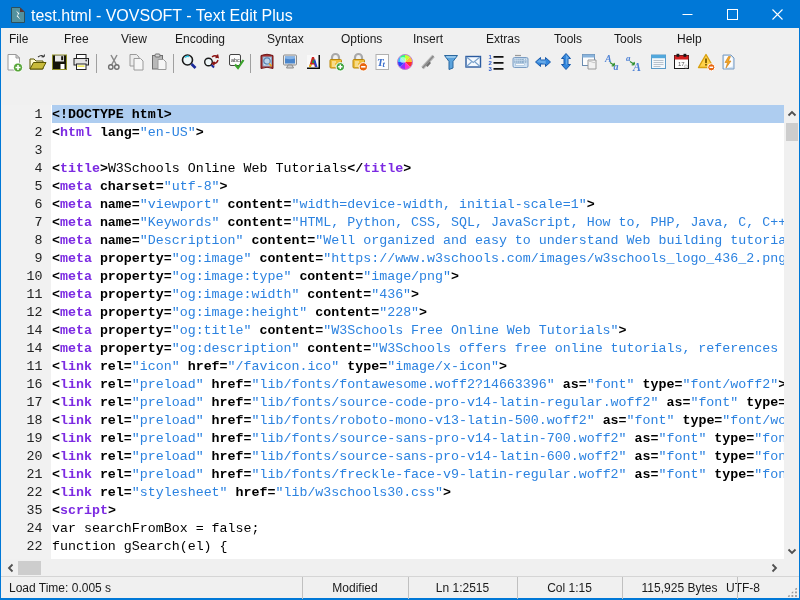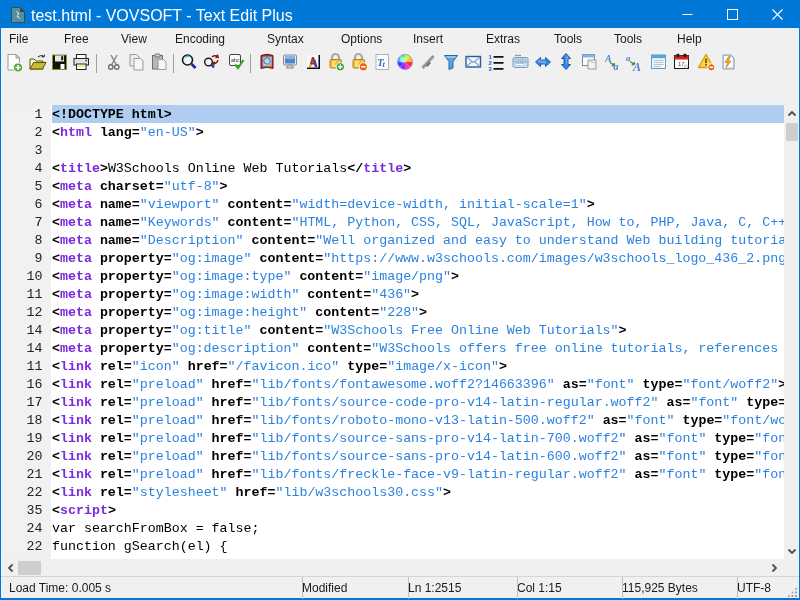--- a/index.html
+++ b/index.html
@@ -19,21 +19,21 @@
 .cl.sel { background:#aecdf0; }
 .k { color:#000; }
 .t { color:#7c2ae2; }
 .s { color:#2b82e0; font-weight:normal; }
 #vsb { position:absolute; left:783px; top:105px; width:15px; height:454px; background:#f0f0f0; }
 #vthumb { position:absolute; left:784.5px; top:123px; width:12px; height:18px; background:#cdcdcd; }
 #hsb { position:absolute; left:1px; top:559px; width:797px; height:17px; background:#f0f0f0; }
 #hthumb { position:absolute; left:17px; top:560.5px; width:23px; height:14px; background:#cdcdcd; }
 #status { position:absolute; left:0; top:576px; width:798px; height:22px; background:#f0f0f0; border-top:1px solid #d5d5d5; font-size:12px; color:#1a1a1a; }
 .st { position:absolute; top:4px; }
-.stc { position:absolute; top:4px; }
+.stc { position:absolute; top:4px; text-align:center; }
 .ssep { position:absolute; top:0; width:1px; height:22px; background:#c0c0c0; }
 #grip { position:absolute; right:2px; bottom:1px; width:10px; height:10px;
   background:radial-gradient(circle 1.3px, #9a9a9a 1.1px, transparent 1.2px) 0 0/3.6px 3.6px; clip-path:polygon(100% 0, 100% 100%, 0 100%); }
 .wbtn { position:absolute; top:0; width:45px; height:28px; }
 </style></head><body>
 <div id="win">
  <div id="title">
   <svg style="position:absolute;left:11px;top:7px" width="14" height="16" viewBox="0 0 14 16">
    <path d="M0.5 0.5 h8.5 l4.5 4.5 v10.5 h-13 z" fill="#53919e" stroke="#2c4f5c" stroke-width="1"></path>
    <path d="M9 0.5 l4.5 4.5 h-4.5 z" fill="#5c3434"></path>
@@ -332,20 +332,20 @@
         <path d="M1.5 6.5 L5 3 L8.5 6.5" fill="none" stroke="#505050" stroke-width="1.8" transform="rotate(90 5 5)"></path>
       </svg>
     </div>
  <div id="hthumb"></div>
  <div id="status">
       <div class="st" style="left:8px">Load Time: 0.005 s</div>
       <div class="stc" style="left:301px;width:106px">Modified</div>
       <div class="stc" style="left:407px;width:109px">Ln 1:2515</div>
       <div class="stc" style="left:516px;width:105px">Col 1:15</div>
       <div class="stc" style="left:621px;width:115px">115,925 Bytes</div>
-      <div class="stc" style="left:736px;width:44px">UTF-8</div>
+      <div class="stc" style="left:720px;width:44px">UTF-8</div>
       <div class="ssep" style="left:301px"></div>
       <div class="ssep" style="left:407px"></div>
       <div class="ssep" style="left:516px"></div>
       <div class="ssep" style="left:621px"></div>
       <div class="ssep" style="left:736px"></div>
       <div id="grip"></div>
     </div>
 </div>
 </body></html>

